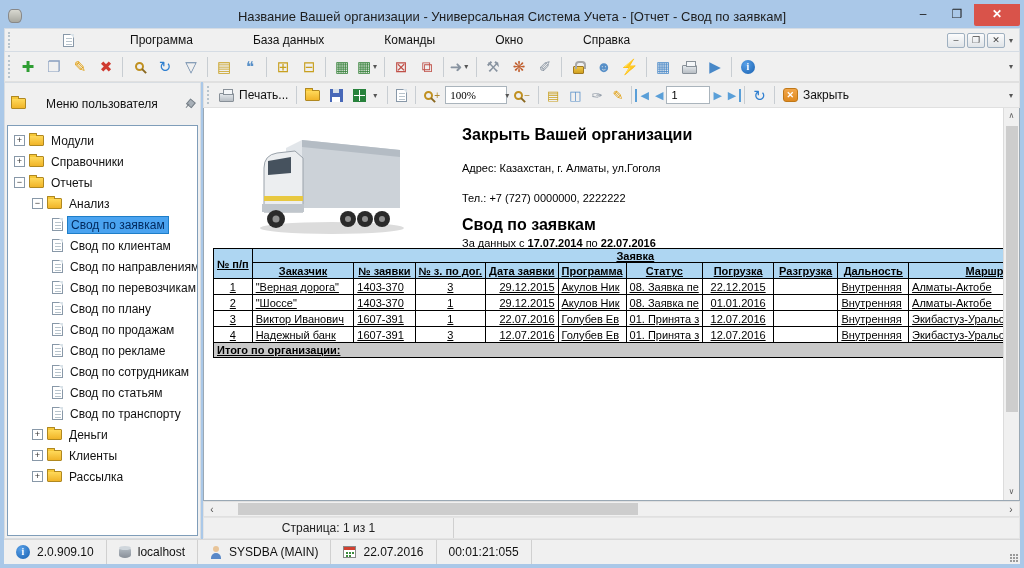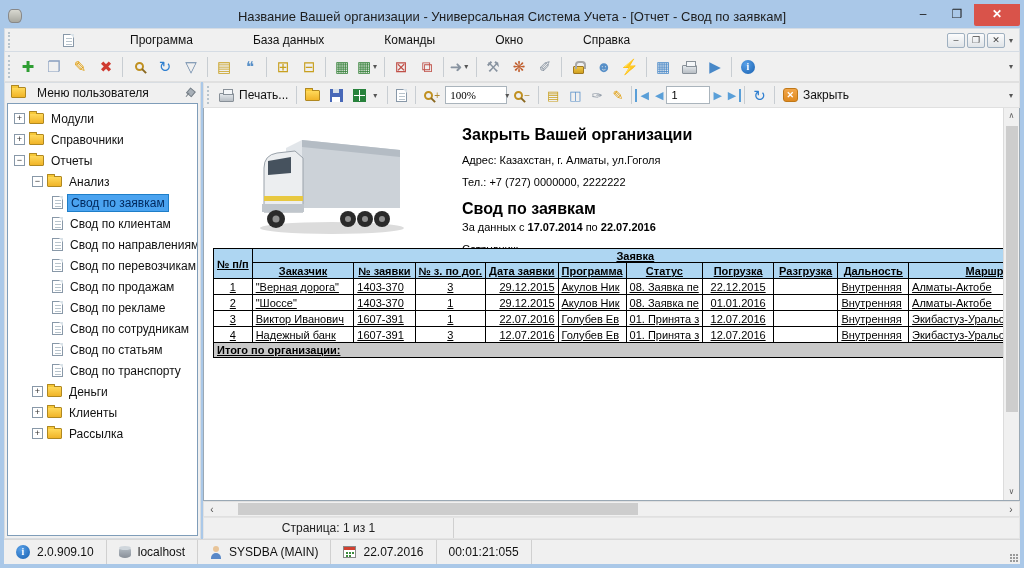--- a/index.html
+++ b/index.html
@@ -62,21 +62,21 @@
   .i-calendar::before { content:""; position:absolute; top:0; left:0; right:0; height:3px; background:#d04030; }
   .i-calendar::after { content:""; position:absolute; left:2px; top:5px; width:2px; height:2px; background:#3c8a3c; box-shadow:3px 0 0 #3c8a3c,6px 0 0 #3c8a3c,0 3px 0 #3c8a3c,3px 3px 0 #3c8a3c; }
   .i-pin { width:9px; height:9px; position:relative; display:inline-block; transform:rotate(40deg); }
   .i-pin::before { content:""; position:absolute; top:0; left:2px; width:5px; height:5px; background:#a8b0b8; border:1px solid #788088; }
   .i-pin::after { content:""; position:absolute; top:5px; left:4px; width:1px; height:5px; background:#788088; }
   .i-closex { width:15px; height:14px; background:linear-gradient(#f2a64a,#e08a20); border:1px solid #c07818; border-radius:3px; color:#fff; font-size:9px; font-weight:bold; text-align:center; line-height:12px; display:inline-block; }
 
   
   .body { flex:1; display:flex; min-height:0; }
   .sidebar { width:197px; display:flex; flex-direction:column; background:#f0f0f0; border:1px solid #d8dde2; }
-  .sb-header { height:19px; display:flex; align-items:center; gap:11px; padding:0 6px; font-size:12px; color:#111; }
+  .sb-header { height:41px; display:flex; align-items:center; gap:20px; padding:0 6px; font-size:12px; color:#111; }
   .sb-header .i-pin { margin-left:auto; }
   .tree { flex:1; background:#fff; border:1px solid #7f9db9; margin:1px 2px 2px 2px; padding-top:4px; overflow:hidden; font-size:12px; color:#111; }
   .trow { height:21px; display:flex; align-items:center; gap:4px; white-space:nowrap; }
   .lvl0 { padding-left:6px; } .lvl1 { padding-left:24px; } .lvl2 { padding-left:44px; }
   .expander { width:11px; height:11px; flex:none; border:1px solid #8898a8; background:#fff; font-size:9px; line-height:9px; text-align:center; color:#333; }
   .tlabel { padding:1px 3px; }
   .trow.sel .tlabel { background:#4aa3f0; border:1px solid #1e7ec8; color:#01285c; }
 
   
   .main { flex:1; display:flex; flex-direction:column; margin-left:2px; min-width:0; }
@@ -91,21 +91,21 @@
   .pageinput { width:44px; height:18px; border:1px solid #aab4bc; font-size:11px; text-align:left; padding-left:4px; font-family:"Liberation Sans",sans-serif; }
   .mini-glyph { font-size:13px; }
 
   
   .viewport { flex:1; background:#fff; border:1px solid #9aa8b4; border-top:none; position:relative; overflow:hidden; }
   .vscroll { position:absolute; top:0; right:0; bottom:0; width:16px; background:#f0f0f0; border-left:1px solid #dcdcdc; display:flex; flex-direction:column; align-items:center; z-index:5; }
   .varrow { height:16px; font-size:8px; color:#606060; line-height:16px; }
   .vthumb { width:12px; height:286px; background:#cdcdcd; margin-top:2px; }
   .report-header { position:absolute; left:258px; top:18px; width:520px; color:#000; }
   .org-name { font-size:16px; font-weight:bold; }
-  .org-line { font-size:11px; margin-top:10px; }
+  .org-line { font-size:11px; margin-top:18px; }
   .rep-title { font-size:16px; font-weight:bold; margin-top:12px; }
   .rep-period { font-size:11px; margin-top:3px; }
   .rep-period b { font-weight:bold; }
   .truck { position:absolute; left:46px; top:12px; }
 
   .rtable { position:absolute; left:9px; top:140px; border-collapse:collapse; table-layout:fixed; font-size:11px; color:#000;text-decoration:underline; }
   .rtable th, .rtable td { border:1px solid #000; padding:0 3px; white-space:nowrap; overflow:hidden; height:16px; }
   .rtable thead th { background:#aed6f2; font-weight:bold; }
   .rtable .h1 { height:14px; }
   .ca { text-align:center; } .ra { text-align:right; } .la { text-align:left; }
@@ -291,20 +291,24 @@
             <span class="i-doc"></span>
             <span class="tlabel">Свод по клиентам</span>
           </div>
         <div class="trow lvl2">
             <span class="i-doc"></span>
             <span class="tlabel">Свод по направлениям</span>
           </div>
         <div class="trow lvl2">
             <span class="i-doc"></span>
             <span class="tlabel">Свод по перевозчикам</span>
+          </div>
+        <div class="trow lvl2">
+            <span class="i-doc"></span>
+            <span class="tlabel">Свод по плану</span>
           </div>
         <div class="trow lvl2">
             <span class="i-doc"></span>
             <span class="tlabel">Свод по продажам</span>
           </div>
         <div class="trow lvl2">
             <span class="i-doc"></span>
             <span class="tlabel">Свод по рекламе</span>
           </div>
         <div class="trow lvl2">

